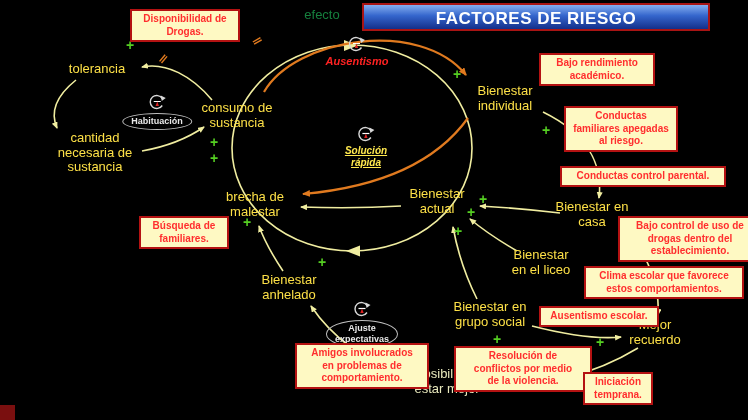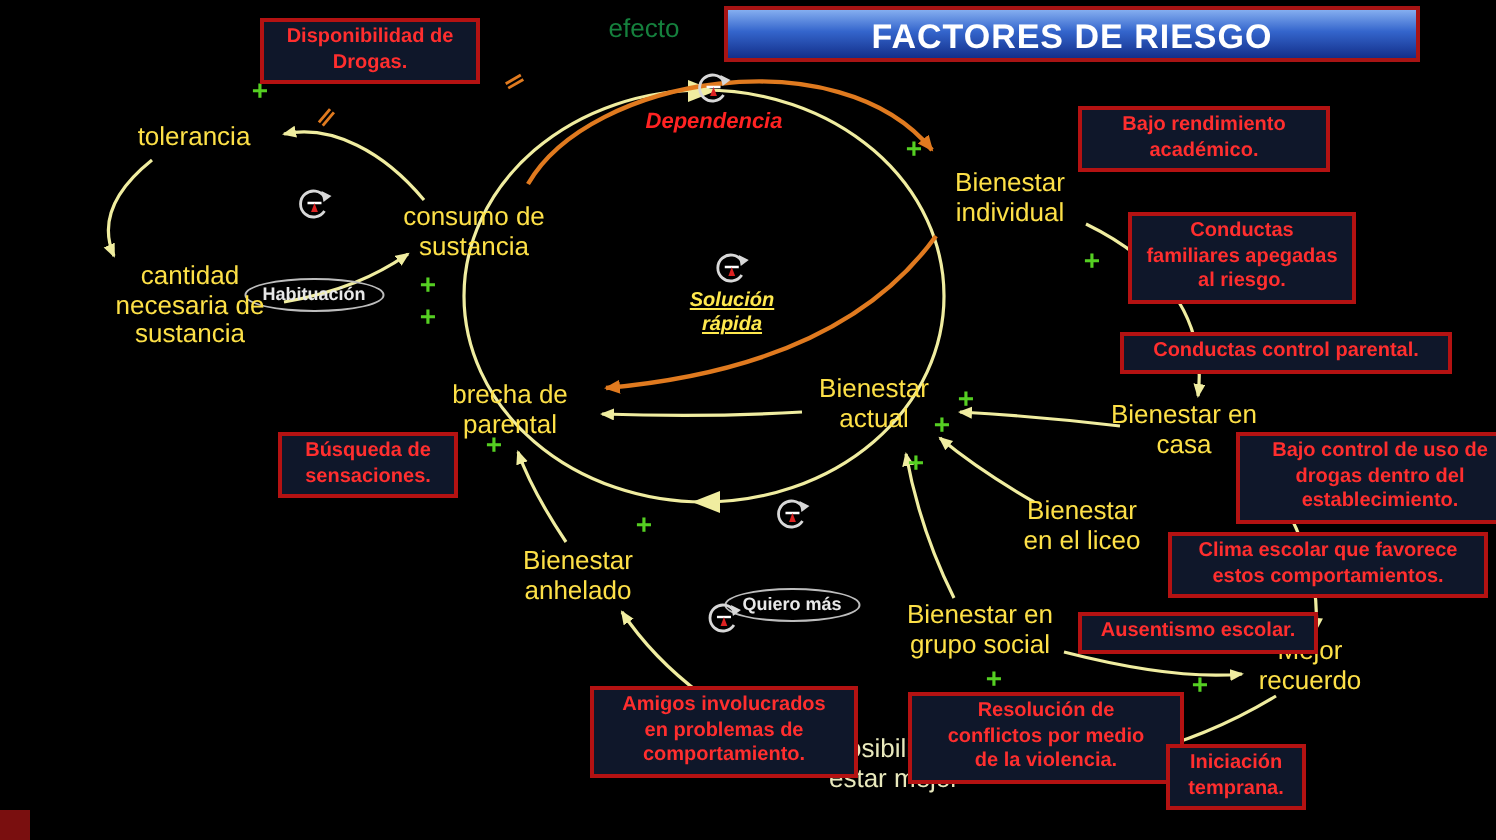--- a/index.html
+++ b/index.html
@@ -7,28 +7,28 @@
          font-family:"Liberation Sans",sans-serif;}
   svg.arrows{position:absolute;left:0;top:0;z-index:1;}
   .title{position:absolute;left:345px;top:3px;width:348px;height:28px;z-index:6;
          background:linear-gradient(180deg,#84aef0 0%,#3465cc 45%,#132f8a 100%);
          border:2px solid #a81414;color:#fff;font-weight:bold;font-size:17px;
          line-height:28px;text-align:center;letter-spacing:.5px;box-sizing:border-box;margin-left:17px;}
   .node{position:absolute;transform:translate(-50%,-50%);z-index:3;color:#fde047;
         font-size:13px;line-height:1.12;text-align:center;white-space:pre-line;}
   .node.white{color:#15803d;}
   .node.dim{color:#e9e9bd;}
-  .risk{position:absolute;z-index:4;background:#0f172a;border:2px solid #b41212;
+  .risk{position:absolute;z-index:4;background:#fef9c3;border:2px solid #b41212;
         color:#ff2e2e;font-weight:bold;font-size:10px;line-height:1.25;text-align:center;
         padding:2px 3px;white-space:pre-line;box-sizing:border-box;}
   .loop{position:absolute;transform:translate(-50%,0);z-index:2;display:flex;
         flex-direction:column;align-items:center;gap:1px;}
   .loop-label{font-size:9px;font-weight:bold;color:#e8e8e8;text-align:center;
         white-space:pre-line;line-height:1.2;}
-  .loop-label.oval{border:1px solid #bdbdbd;border-radius:50%;padding:2px 8px;margin-top:26px;}
+  .loop-label.oval{border:1px solid #bdbdbd;border-radius:50%;padding:2px 8px;}
   .loop-label.yellow{color:#ffe94e;font-style:italic;font-size:10px;text-decoration:underline;}
   .loop-label.red{color:#ff2222;font-style:italic;font-size:11px;}
   .plus{position:absolute;z-index:2;transform:translate(-50%,-50%);color:#55cf22;
         font-weight:bold;font-size:14px;}
   .delay{position:absolute;z-index:2;color:#e07a1f;font-weight:bold;font-size:12px;}
   .corner{position:absolute;left:0;bottom:0;width:15px;height:15px;background:#7a0f0f;z-index:5;}
 </style>
 </head>
 <body>
 
@@ -69,21 +69,21 @@
   <div class="title">FACTORES DE RIESGO</div>
 
   <div class="node white" style="left:322px;top:15px">efecto</div>
   <div class="node" style="left:97px;top:69px">tolerancia</div>
   <div class="node" style="left:95px;top:153px">cantidad
 necesaria de
 sustancia</div>
   <div class="node" style="left:237px;top:116px">consumo de
 sustancia</div>
   <div class="node" style="left:255px;top:205px">brecha de
-parental</div>
+malestar</div>
   <div class="node" style="left:505px;top:99px">Bienestar
 individual</div>
   <div class="node" style="left:437px;top:202px">Bienestar
 actual</div>
   <div class="node" style="left:592px;top:215px">Bienestar en
 casa</div>
   <div class="node" style="left:541px;top:263px">Bienestar
 en el liceo</div>
   <div class="node" style="left:289px;top:288px">Bienestar
 anhelado</div>
@@ -104,71 +104,62 @@
     <div class="loop-label oval">Habituación</div>
   </div>
 
   <div class="loop" style="left:357px;top:34px">
     <svg width="20" height="20" viewBox="0 0 20 20">
       <path d="M 15,13.5 A 6.5,6.5 0 1 1 15,6.5" fill="none" stroke="#d8d8d8" stroke-width="1.4"></path>
       <polygon points="13.5,3.5 18.5,6 14.5,9" fill="#d8d8d8"></polygon>
       <line x1="6.5" y1="9.5" x2="13.5" y2="9.5" stroke="#fff" stroke-width="1.2"></line>
       <polygon points="8.3,14 11.7,14 10,9.5" fill="#d22"></polygon>
     </svg>
-    <div class="loop-label red">Dependencia</div>
+    <div class="loop-label red">Ausentismo</div>
   </div>
 
   <div class="loop" style="left:366px;top:124px">
     <svg width="20" height="20" viewBox="0 0 20 20">
       <path d="M 15,13.5 A 6.5,6.5 0 1 1 15,6.5" fill="none" stroke="#d8d8d8" stroke-width="1.4"></path>
       <polygon points="13.5,3.5 18.5,6 14.5,9" fill="#d8d8d8"></polygon>
       <line x1="6.5" y1="9.5" x2="13.5" y2="9.5" stroke="#fff" stroke-width="1.2"></line>
       <polygon points="8.3,14 11.7,14 10,9.5" fill="#d22"></polygon>
     </svg>
     <div class="loop-label yellow">Solución
 rápida</div>
   </div>
 
-  <div class="loop" style="left:396px;top:247px">
-    <svg width="20" height="20" viewBox="0 0 20 20">
-      <path d="M 15,13.5 A 6.5,6.5 0 1 1 15,6.5" fill="none" stroke="#d8d8d8" stroke-width="1.4"></path>
-      <polygon points="13.5,3.5 18.5,6 14.5,9" fill="#d8d8d8"></polygon>
-      <line x1="6.5" y1="9.5" x2="13.5" y2="9.5" stroke="#fff" stroke-width="1.2"></line>
-      <polygon points="8.3,14 11.7,14 10,9.5" fill="#d22"></polygon>
-    </svg>
-    <div class="loop-label oval">Quiero más</div>
-  </div>
 
   <div class="loop" style="left:362px;top:299px">
     <svg width="20" height="20" viewBox="0 0 20 20">
       <path d="M 15,13.5 A 6.5,6.5 0 1 1 15,6.5" fill="none" stroke="#d8d8d8" stroke-width="1.4"></path>
       <polygon points="13.5,3.5 18.5,6 14.5,9" fill="#d8d8d8"></polygon>
       <line x1="6.5" y1="9.5" x2="13.5" y2="9.5" stroke="#fff" stroke-width="1.2"></line>
       <polygon points="8.3,14 11.7,14 10,9.5" fill="#d22"></polygon>
     </svg>
     <div class="loop-label oval">Ajuste
 expectativas</div>
   </div>
 
   <div class="risk" style="left:130px;top:9px;width:110px">Disponibilidad de
 Drogas.</div>
-  <div class="risk" style="left:539px;top:53px;width:126px">Bajo rendimiento
+  <div class="risk" style="left:539px;top:53px;width:116px">Bajo rendimiento
 académico.</div>
   <div class="risk" style="left:564px;top:106px;width:114px">Conductas
 familiares apegadas
 al riesgo.</div>
   <div class="risk" style="left:560px;top:166px;width:166px">Conductas control parental.</div>
   <div class="risk" style="left:618px;top:216px;width:144px">Bajo control de uso de
 drogas dentro del
 establecimiento.</div>
   <div class="risk" style="left:584px;top:266px;width:160px">Clima escolar que favorece
 estos comportamientos.</div>
   <div class="risk" style="left:539px;top:306px;width:120px">Ausentismo escolar.</div>
   <div class="risk" style="left:139px;top:216px;width:90px">Búsqueda de
-sensaciones.</div>
+familiares.</div>
   <div class="risk" style="left:295px;top:343px;width:134px">Amigos involucrados
 en problemas de
 comportamiento.</div>
   <div class="risk" style="left:454px;top:346px;width:138px">Resolución de
 conflictos por medio
 de la violencia.</div>
   <div class="risk" style="left:583px;top:372px;width:70px">Iniciación
 temprana.</div>
 
   <span class="plus" style="left:130px;top:45px">+</span>

